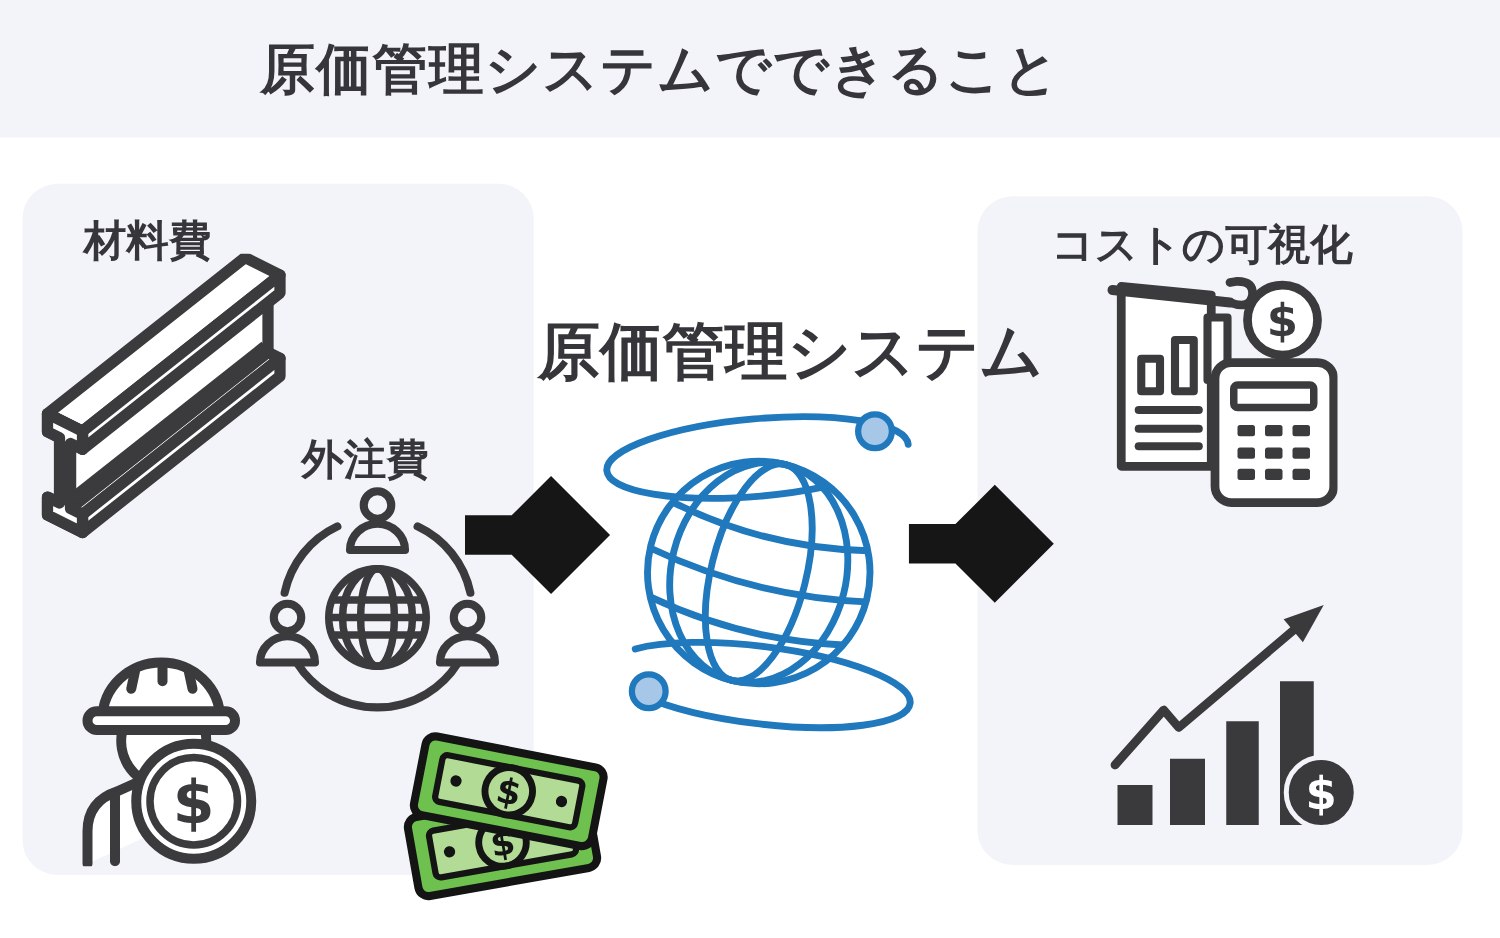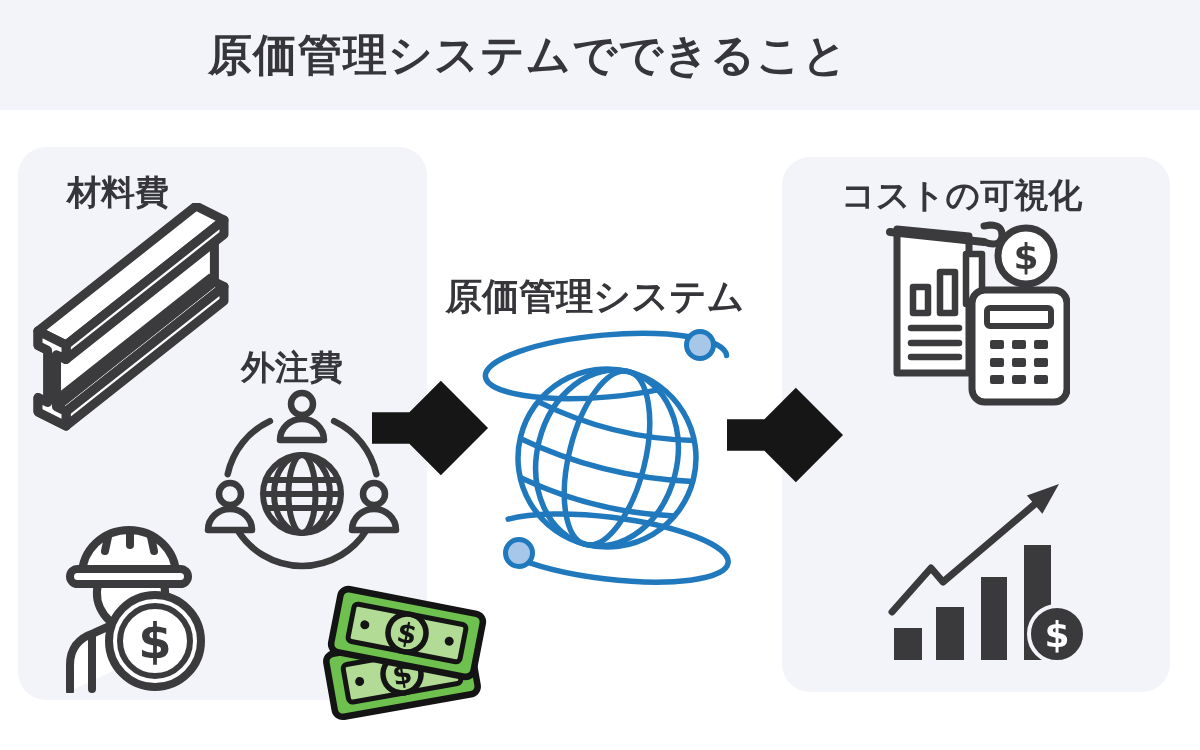--- a/index.html
+++ b/index.html
@@ -5,22 +5,22 @@
   html,body{margin:0;padding:0;background:#ffffff;}
   .page{position:relative;width:1200px;height:750px;background:#ffffff;overflow:hidden;
         font-family:"DejaVu Sans",sans-serif;}
   .header{position:absolute;left:0;top:0;width:1200px;height:110px;background:#f3f4f9;}
   .header h1{position:absolute;left:208px;top:26px;margin:0;font-size:44px;font-weight:bold;
              color:#35353a;letter-spacing:1px;white-space:nowrap;}
   .panel{position:absolute;background:#f3f4f9;border-radius:28px;}
   .panel-left{left:18px;top:147px;width:409px;height:553px;}
   .panel-right{left:782px;top:157px;width:388px;height:535px;}
   .label{position:absolute;font-size:34px;font-weight:bold;color:#35353a;white-space:nowrap;}
-  .sys-title{position:absolute;left:430px;top:272px;width:330px;text-align:center;
-             font-size:37px;font-weight:bold;color:#35353a;white-space:nowrap;}
+  .sys-title{position:absolute;left:430px;top:248px;width:330px;text-align:center;
+             font-size:50px;font-weight:bold;color:#35353a;white-space:nowrap;}
   .abs{position:absolute;}
   svg text{font-family:"DejaVu Sans",sans-serif;font-weight:bold;}
 </style>
 </head>
 <body>
 
 <div class="page">
 
   <div class="header">
     <h1>原価管理システムでできること</h1>

